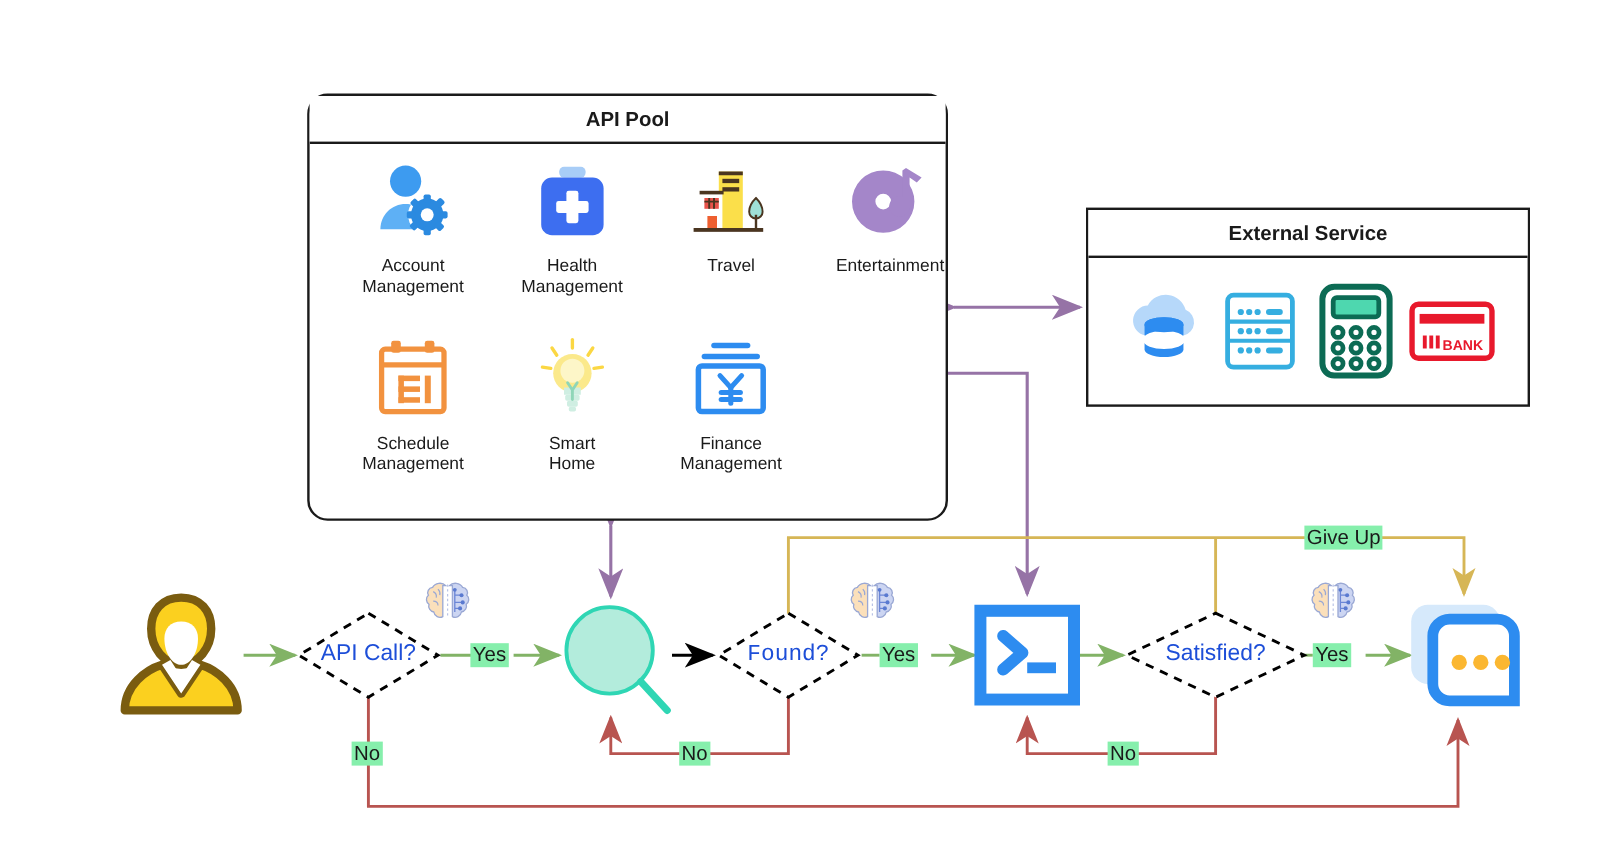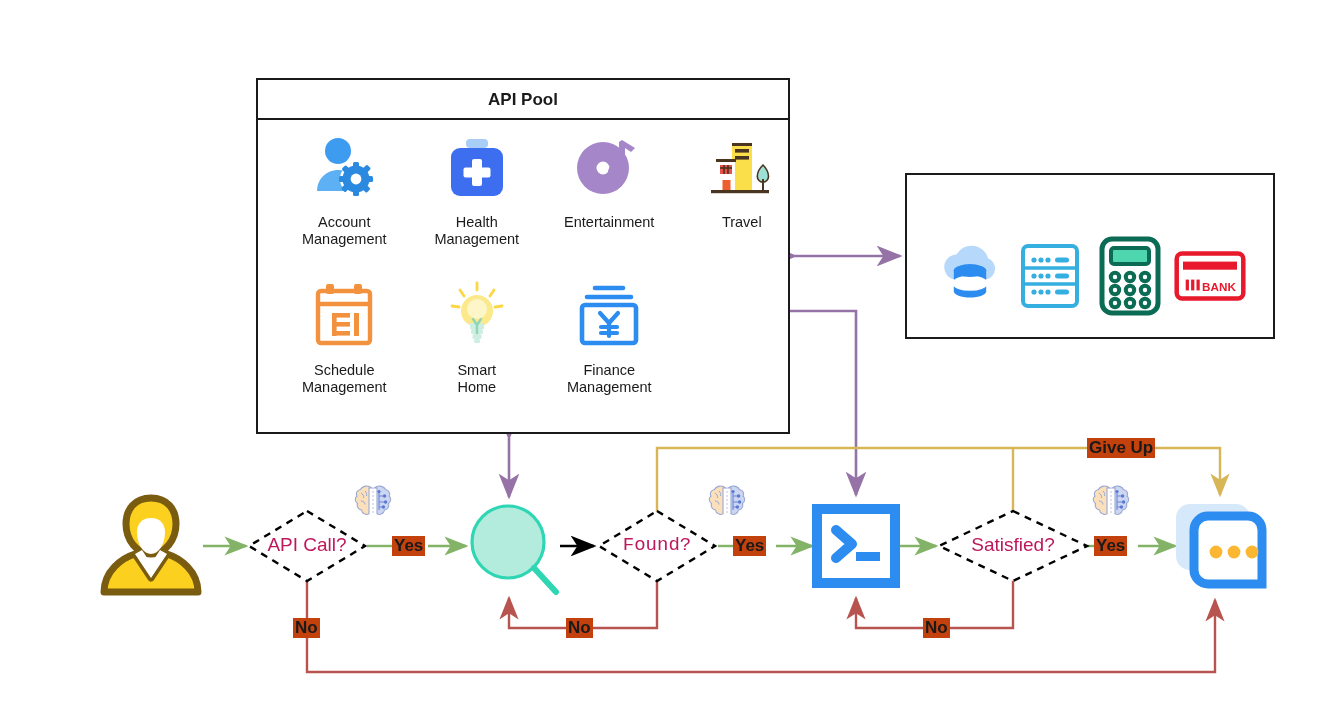--- a/index.html
+++ b/index.html
@@ -13,22 +13,22 @@
       box-sizing:border-box;background:#fff;}
   .panel-body{position:absolute;left:0;right:0;top:40px;bottom:0;}
   .api-grid{position:absolute;left:0;top:6px;width:100%;display:grid;
       grid-template-columns:repeat(4,1fr);grid-auto-rows:148px;}
   .api-cell{display:flex;flex-direction:column;align-items:center;justify-content:flex-start;padding-left:40px;}
   .api-ico{height:84px;display:flex;align-items:center;justify-content:center;}
   .api-lab{margin-top:4px;font-size:14.5px;line-height:17px;text-align:center;color:#1a1a1a;}
   .ext-row{position:absolute;left:0;top:0;width:100%;height:100%;
       display:flex;align-items:center;justify-content:center;gap:8px;}
   .ext-ico{width:72px;height:80px;display:flex;align-items:center;justify-content:center;}
-  .flow-text{position:absolute;font-size:19px;color:#be185d;white-space:nowrap;}
-  .edge-lab{position:absolute;font-size:17px;color:#1a1a1a;background:#c2410c;padding:0 2px;white-space:nowrap;font-weight:bold;}
+  .flow-text{position:absolute;font-size:19px;color:#1d4ed8;white-space:nowrap;}
+  .edge-lab{position:absolute;font-size:17px;color:#1a1a1a;background:#86efac;padding:0 2px;white-space:nowrap;}
   .node-abs{position:absolute;}
 </style>
 </head>
 <body>
 
 <div id="stage">
 
   <svg class="layer" viewBox="0 0 1331 718">
     <defs>
       <marker id="ah-green" markerWidth="10" markerHeight="8" refX="9" refY="4" orient="auto">
@@ -104,21 +104,21 @@
     <g>
       <path d="M1013,580 L1013,628 L856,628 L856,598" fill="none" stroke="#b85450" stroke-width="2.4" marker-end="url(#ah-red)"></path>
     </g>
 
     <g>
       <path d="M657,512 L657,448 L1220,448 L1220,495" fill="none" stroke="#d6b656" stroke-width="2.4" marker-end="url(#ah-yellow)"></path>
       <path d="M1013,512 L1013,448" fill="none" stroke="#d6b656" stroke-width="2.4"></path>
     </g>
   </svg>
 
-  <div class="panel" style="left:256px;top:78px;width:534px;height:356px;">
+  <div class="panel" style="left:256px;top:78px;width:534px;height:356px;border-radius:17px;">
     <div class="panel-title">API Pool</div>
     <div class="panel-body">
       <div class="api-grid">
 
         <div class="api-cell">
           <div class="api-ico">
             <svg width="70" height="66" viewBox="0 0 70 66">
               <circle cx="29" cy="16" r="13" fill="#3d9bf0"></circle>
               <path d="M8 56c0-12 9.5-21 21-21s21 9 21 21z" fill="#5eb0f5"></path>
               <circle cx="47" cy="44" r="16" fill="#fff"></circle>
@@ -149,50 +149,50 @@
               <rect x="6" y="14" width="52" height="48" rx="9" fill="#3d6ef0"></rect>
               <rect x="27" y="25" width="10" height="27" rx="2" fill="#fff"></rect>
               <rect x="18.5" y="33.5" width="27" height="10" rx="2" fill="#fff"></rect>
             </svg>
           </div>
           <div class="api-lab">Health<br>Management</div>
         </div>
 
         <div class="api-cell">
           <div class="api-ico">
-            <svg width="72" height="68" viewBox="0 0 72 68">
-              <path d="M30 8a26 26 0 1 0 26 26 26 26 0 0 0-26-26zm0 19.5A6.5 6.5 0 1 1 23.5 34 6.5 6.5 0 0 1 30 27.5z" fill="#a486c9"></path>
-              <path d="M49 6 L62 14 L58 18 L52 14 L52 38 a8.5 8.5 0 1 1-6-8.1V8z" fill="#a486c9"></path>
-            </svg>
-          </div>
-          <div class="api-lab">Entertainment</div>
-        </div>
-
-        <div class="api-cell">
-          <div class="api-ico">
             <svg width="70" height="66" viewBox="0 0 70 66">
               <rect x="25" y="8" width="20" height="48" fill="#fbdf4a"></rect>
               <rect x="28" y="14" width="14" height="3.6" fill="#4a3520"></rect>
               <rect x="28" y="21" width="14" height="3.6" fill="#4a3520"></rect>
               <rect x="10" y="26" width="18" height="30" fill="#fff"></rect>
               <rect x="13" y="30" width="12" height="9" fill="#e8524a"></rect>
               <g stroke="#4a3520" stroke-width="1.6">
                 <line x1="13" y1="33" x2="25" y2="33"></line>
                 <line x1="17" y1="30" x2="17" y2="39"></line>
                 <line x1="21" y1="30" x2="21" y2="39"></line>
               </g>
               <rect x="15.5" y="45" width="8" height="11" fill="#ee5f30"></rect>
               <rect x="9" y="24" width="20" height="3" fill="#4a3520"></rect>
               <path d="M25 8h20v3H25z" fill="#4a3520"></path>
               <path d="M56 30c4 4 5.5 8 5.5 11.5a5.6 5.6 0 0 1-11.2 0C50.3 38 51.8 34 56 30z" fill="#9fe0d6" stroke="#4a3520" stroke-width="1.6"></path>
               <line x1="56" y1="44" x2="56" y2="56" stroke="#4a3520" stroke-width="2"></line>
               <rect x="4" y="55" width="58" height="3.2" fill="#4a3520"></rect>
             </svg>
           </div>
           <div class="api-lab">Travel</div>
+        </div>
+
+        <div class="api-cell">
+          <div class="api-ico">
+            <svg width="72" height="68" viewBox="0 0 72 68">
+              <path d="M30 8a26 26 0 1 0 26 26 26 26 0 0 0-26-26zm0 19.5A6.5 6.5 0 1 1 23.5 34 6.5 6.5 0 0 1 30 27.5z" fill="#a486c9"></path>
+              <path d="M49 6 L62 14 L58 18 L52 14 L52 38 a8.5 8.5 0 1 1-6-8.1V8z" fill="#a486c9"></path>
+            </svg>
+          </div>
+          <div class="api-lab">Entertainment</div>
         </div>
 
         <div class="api-cell">
           <div class="api-ico">
             <svg width="70" height="70" viewBox="0 0 70 70">
               <rect x="9" y="10" width="52" height="52" rx="3" fill="none" stroke="#f2923f" stroke-width="4.4"></rect>
               <line x1="9" y1="23" x2="61" y2="23" stroke="#f2923f" stroke-width="4.4"></line>
               <rect x="17" y="3" width="8" height="10" rx="2" fill="#f2923f"></rect>
               <rect x="45" y="3" width="8" height="10" rx="2" fill="#f2923f"></rect>
               <g fill="#f2923f">
@@ -247,20 +247,21 @@
             </svg>
           </div>
           <div class="api-lab">Finance<br>Management</div>
         </div>
 
       </div>
     </div>
   </div>
 
   <div class="panel" style="left:905px;top:173px;width:370px;height:166px;">
+    <div class="panel-title">External Service</div>
     <div class="panel-body">
       <div class="ext-row">
 
         <div class="ext-ico">
           <svg width="80" height="72" viewBox="0 0 80 72">
             <path d="M23 40a14 14 0 0 1 2-27.8 19 19 0 0 1 35 4A12.5 12.5 0 0 1 58 40z" fill="#b6d8fa"></path>
             <g fill="#2d8cf0">
               <ellipse cx="40" cy="30" rx="18" ry="7"></ellipse>
               <path d="M22 30v9c0 3.9 8 7 18 7s18-3.1 18-7v-9z"></path>
               <path d="M22 44v9c0 3.9 8 7 18 7s18-3.1 18-7v-9z"></path>

